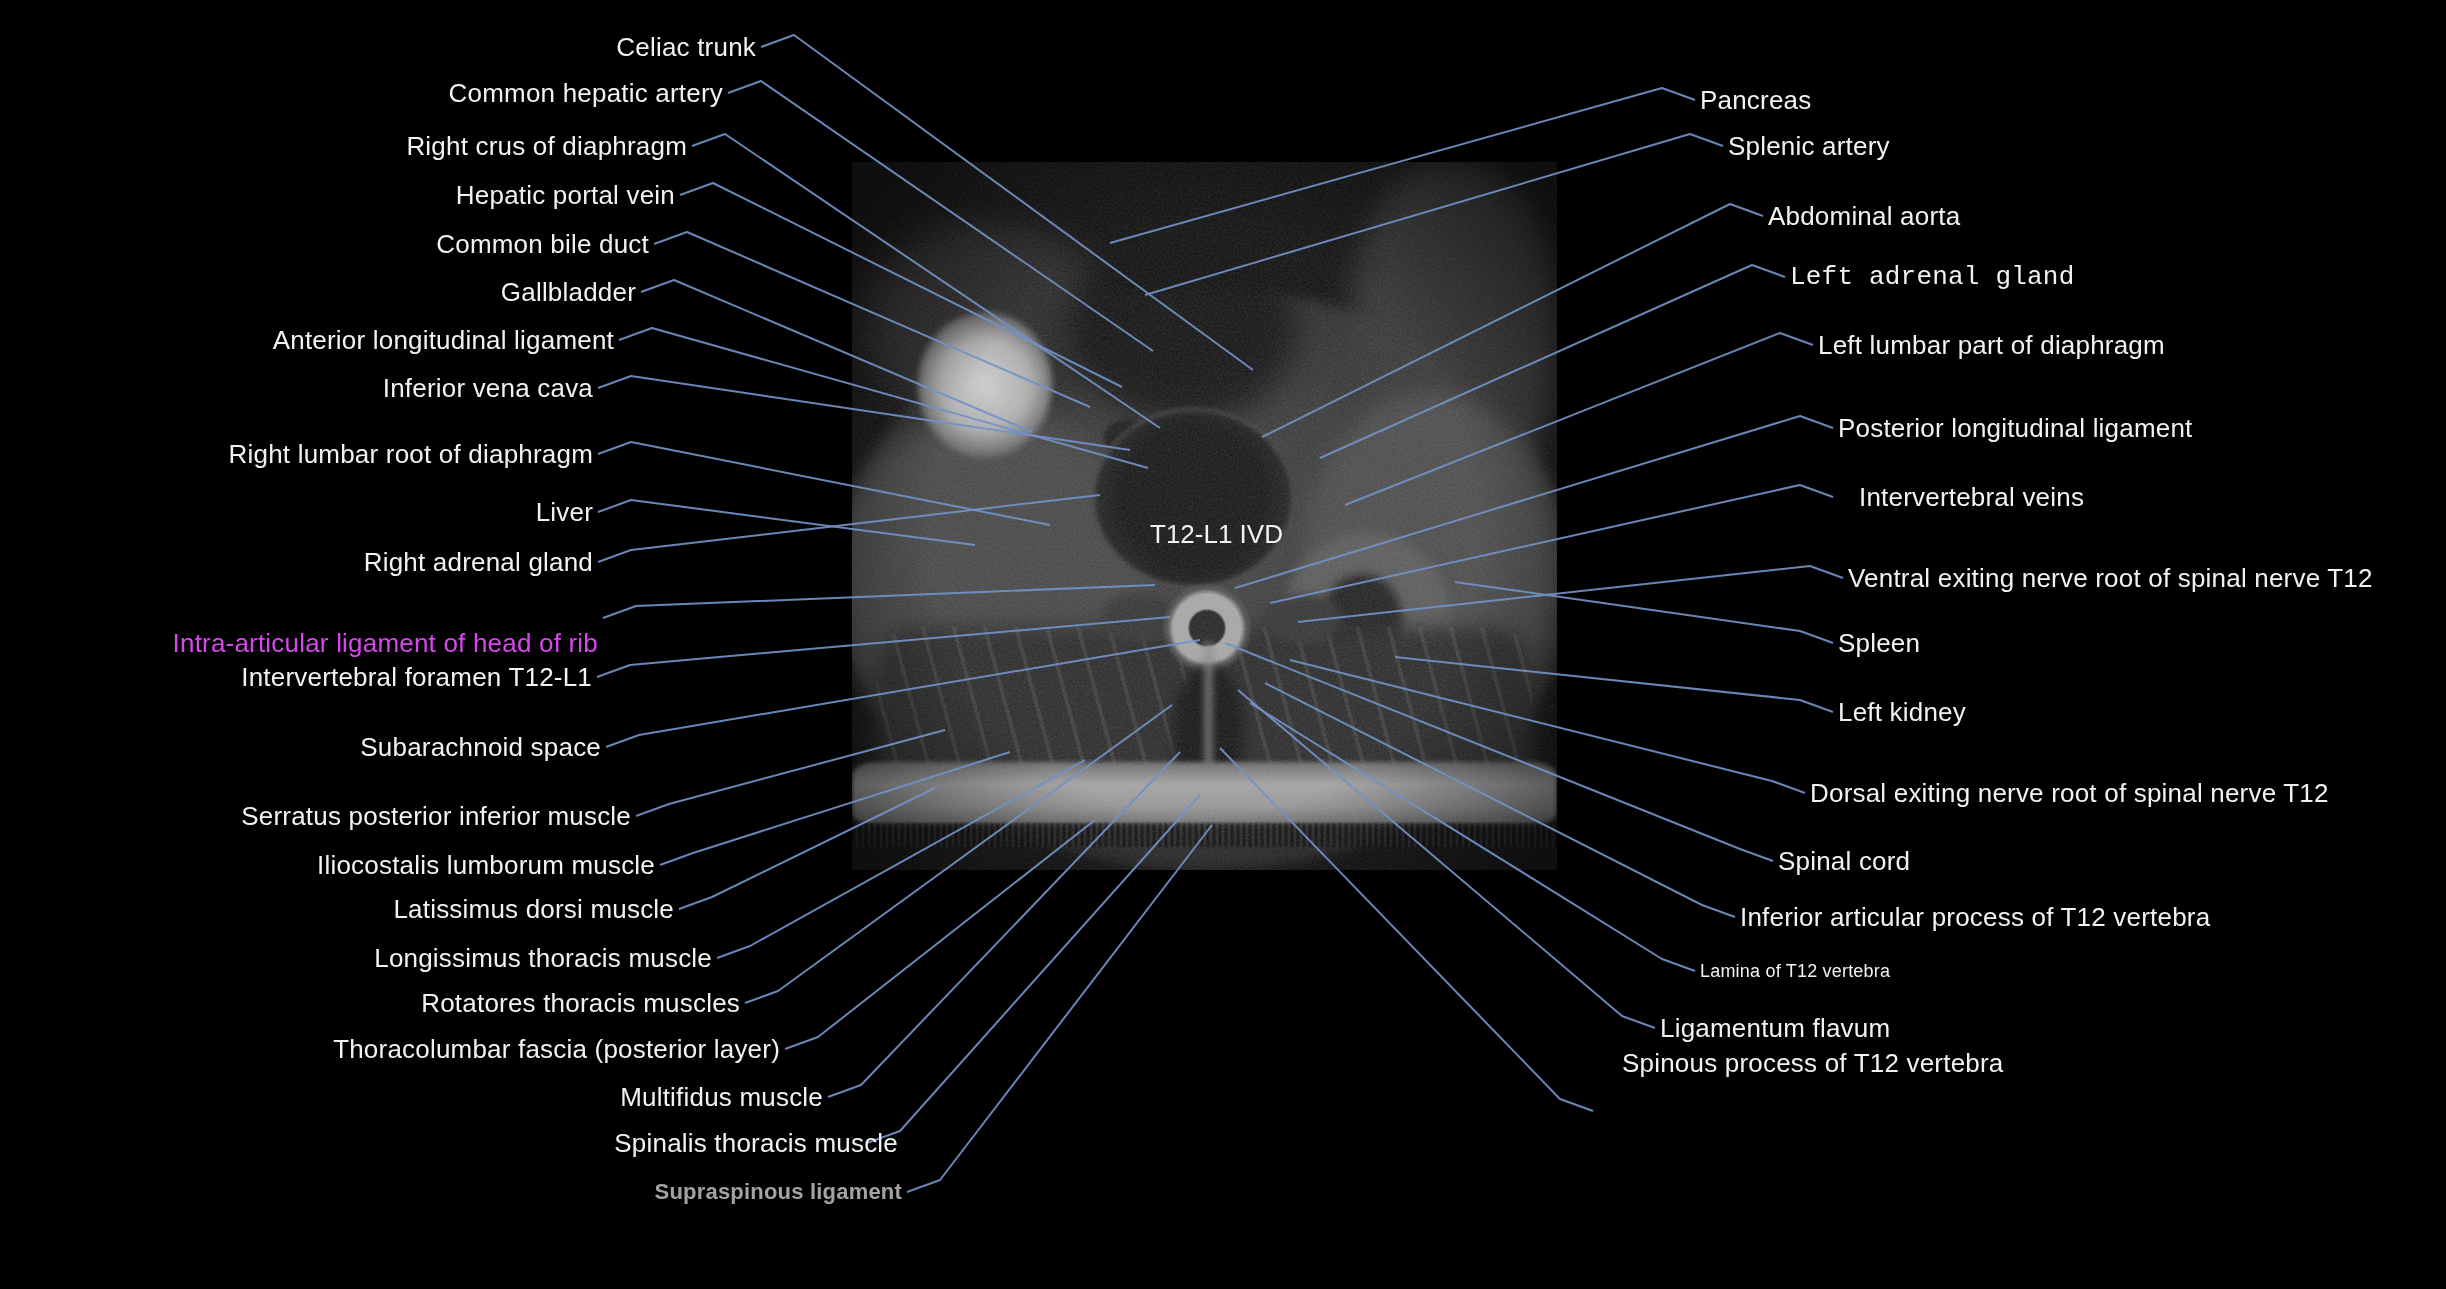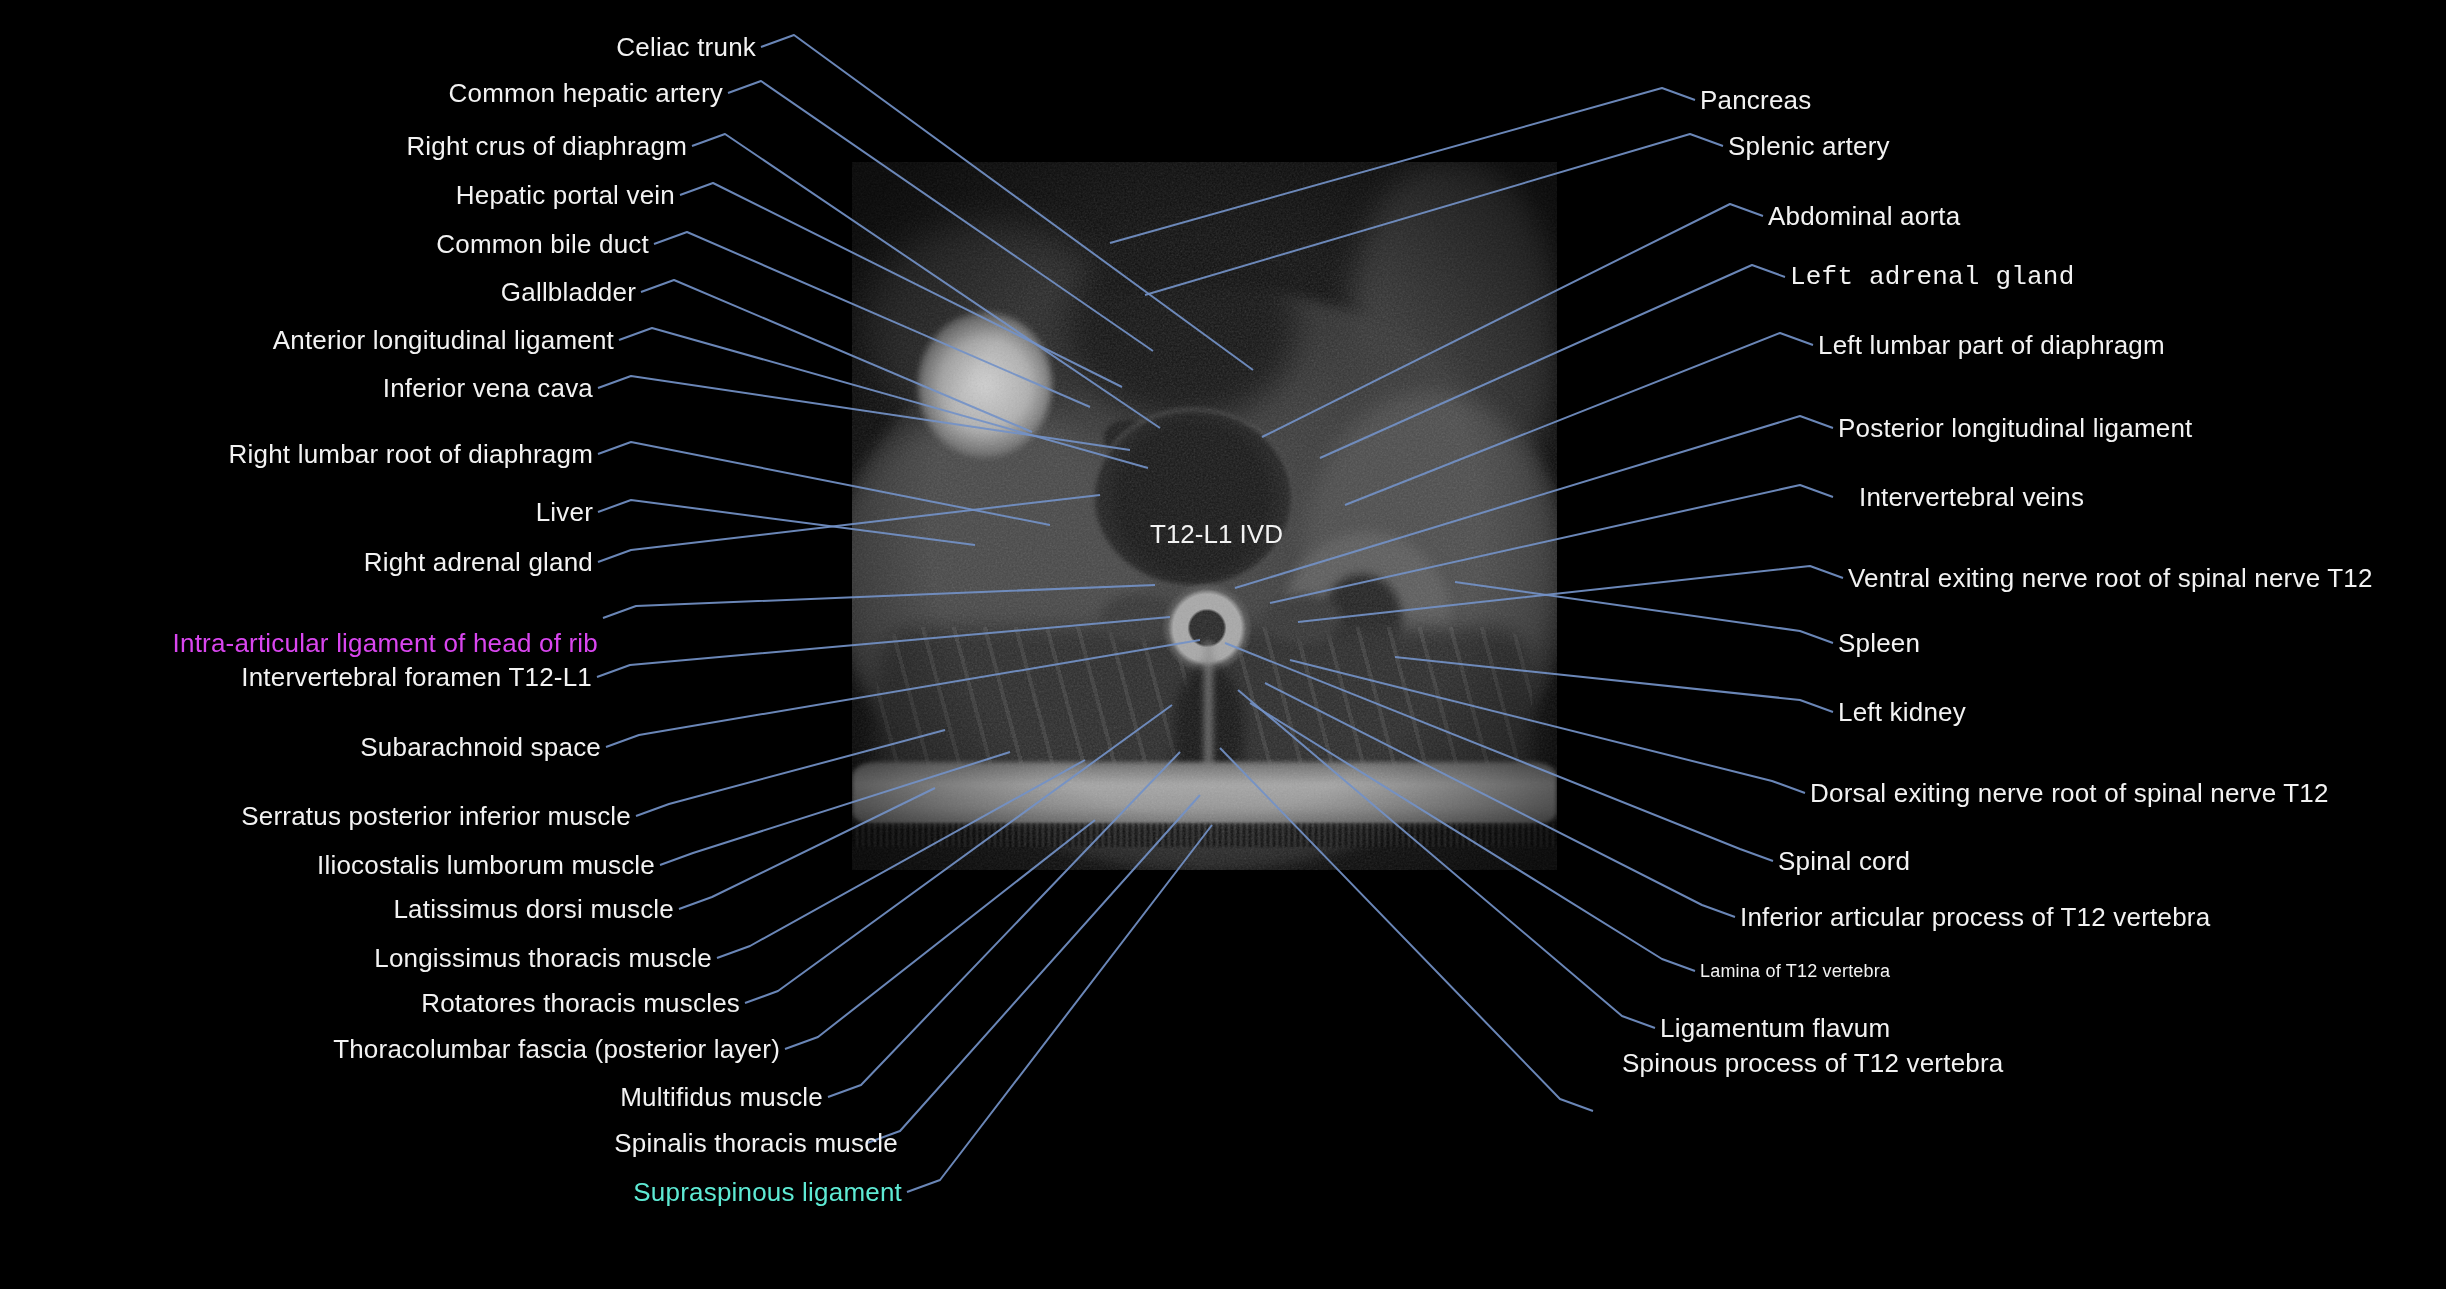--- a/index.html
+++ b/index.html
@@ -126,21 +126,21 @@
       <div class="label" style="top: 662px; color: rgb(242, 242, 242); font-size: 26px; right: 1854px;">Intervertebral foramen T12-L1</div>
       <div class="label" style="top: 732px; color: rgb(242, 242, 242); font-size: 26px; right: 1845px;">Subarachnoid space</div>
       <div class="label" style="top: 801px; color: rgb(242, 242, 242); font-size: 26px; right: 1815px;">Serratus posterior inferior muscle</div>
       <div class="label" style="top: 850px; color: rgb(242, 242, 242); font-size: 26px; right: 1791px;">Iliocostalis lumborum muscle</div>
       <div class="label" style="top: 894px; color: rgb(242, 242, 242); font-size: 26px; right: 1772px;">Latissimus dorsi muscle</div>
       <div class="label" style="top: 943px; color: rgb(242, 242, 242); font-size: 26px; right: 1734px;">Longissimus thoracis muscle</div>
       <div class="label" style="top: 988px; color: rgb(242, 242, 242); font-size: 26px; right: 1706px;">Rotatores thoracis muscles</div>
       <div class="label" style="top: 1034px; color: rgb(242, 242, 242); font-size: 26px; right: 1666px;">Thoracolumbar fascia (posterior layer)</div>
       <div class="label" style="top: 1082px; color: rgb(242, 242, 242); font-size: 26px; right: 1623px;">Multifidus muscle</div>
       <div class="label" style="top: 1128px; color: rgb(242, 242, 242); font-size: 26px; right: 1548px;">Spinalis thoracis muscle</div>
-      <div class="label" style="top: 1177px; color: #5eead4; font-size: 26px; right: 1544px;">Supraspinous ligament</div>
+      <div class="label" style="top: 1177px; color: #a3a3a3; font-size: 22px; right: 1544px; font-weight: bold;">Supraspinous ligament</div>
     </div>
   <div id="labels-right">
       <div class="label" style="top: 85px; color: rgb(242, 242, 242); font-size: 26px; left: 1700px;">Pancreas</div>
       <div class="label" style="top: 131px; color: rgb(242, 242, 242); font-size: 26px; left: 1728px;">Splenic artery</div>
       <div class="label" style="top: 201px; color: rgb(242, 242, 242); font-size: 26px; left: 1768px;">Abdominal aorta</div>
       <div class="label" style="top: 262px; color: rgb(242, 242, 242); font-size: 26px; left: 1790px; font-family: Liberation Mono, monospace;">Left adrenal gland</div>
       <div class="label" style="top: 330px; color: rgb(242, 242, 242); font-size: 26px; left: 1818px;">Left lumbar part of diaphragm</div>
       <div class="label" style="top: 413px; color: rgb(242, 242, 242); font-size: 26px; left: 1838px;">Posterior longitudinal ligament</div>
       <div class="label" style="top: 482px; color: rgb(242, 242, 242); font-size: 26px; left: 1838px; margin-left: 21px;">Intervertebral veins</div>
       <div class="label" style="top: 563px; color: rgb(242, 242, 242); font-size: 26px; left: 1848px;">Ventral exiting nerve root of spinal nerve T12</div>

